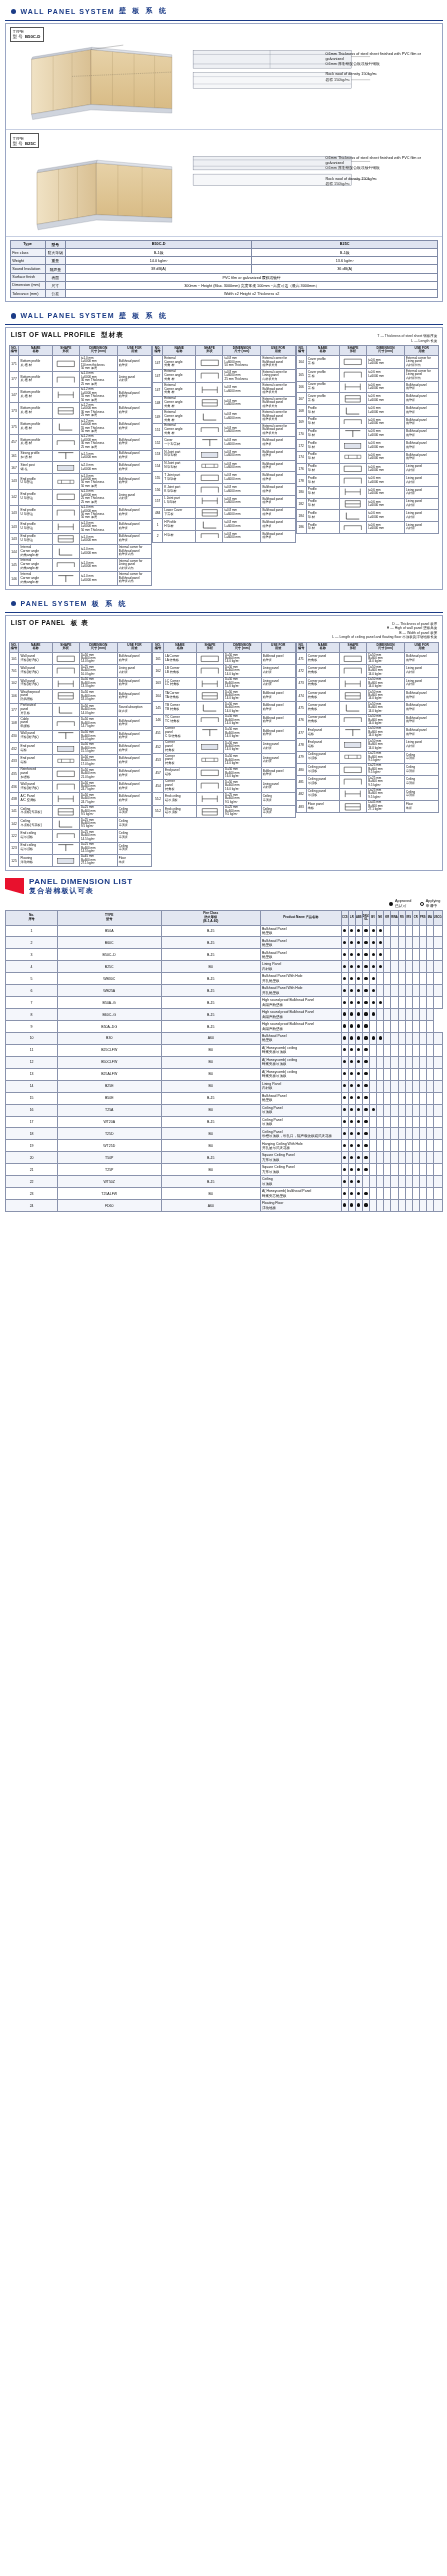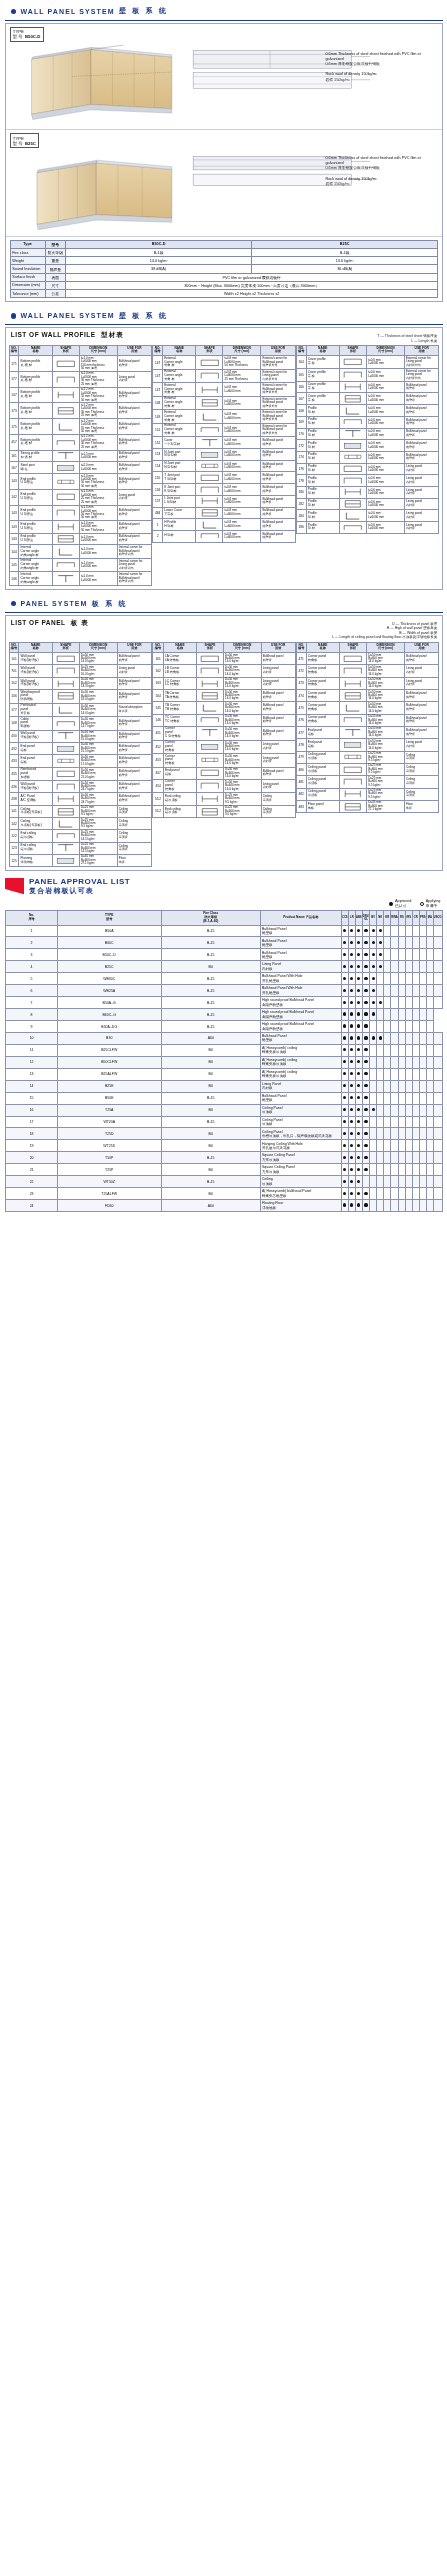--- a/index.html
+++ b/index.html
@@ -1781,21 +1781,21 @@
               </tr>
             </tbody>
           </table>
         </div>
     </div>
   </div>
 
   <div class="appr-head">
     <div class="appr-flag"></div>
     <div class="appr-titles">
-      <div class="en">PANEL APPROVAL LIST</div>
+      <div class="en">PANEL DIMENSION LIST</div>
       <div class="cn">复合岩棉板认可表</div>
     </div>
   </div>
 
   <div class="legend">
     <span>
       <i class="lg-dot"></i>
       <span style="white-space:pre-line">Approved
 已认可</span>
     </span>

